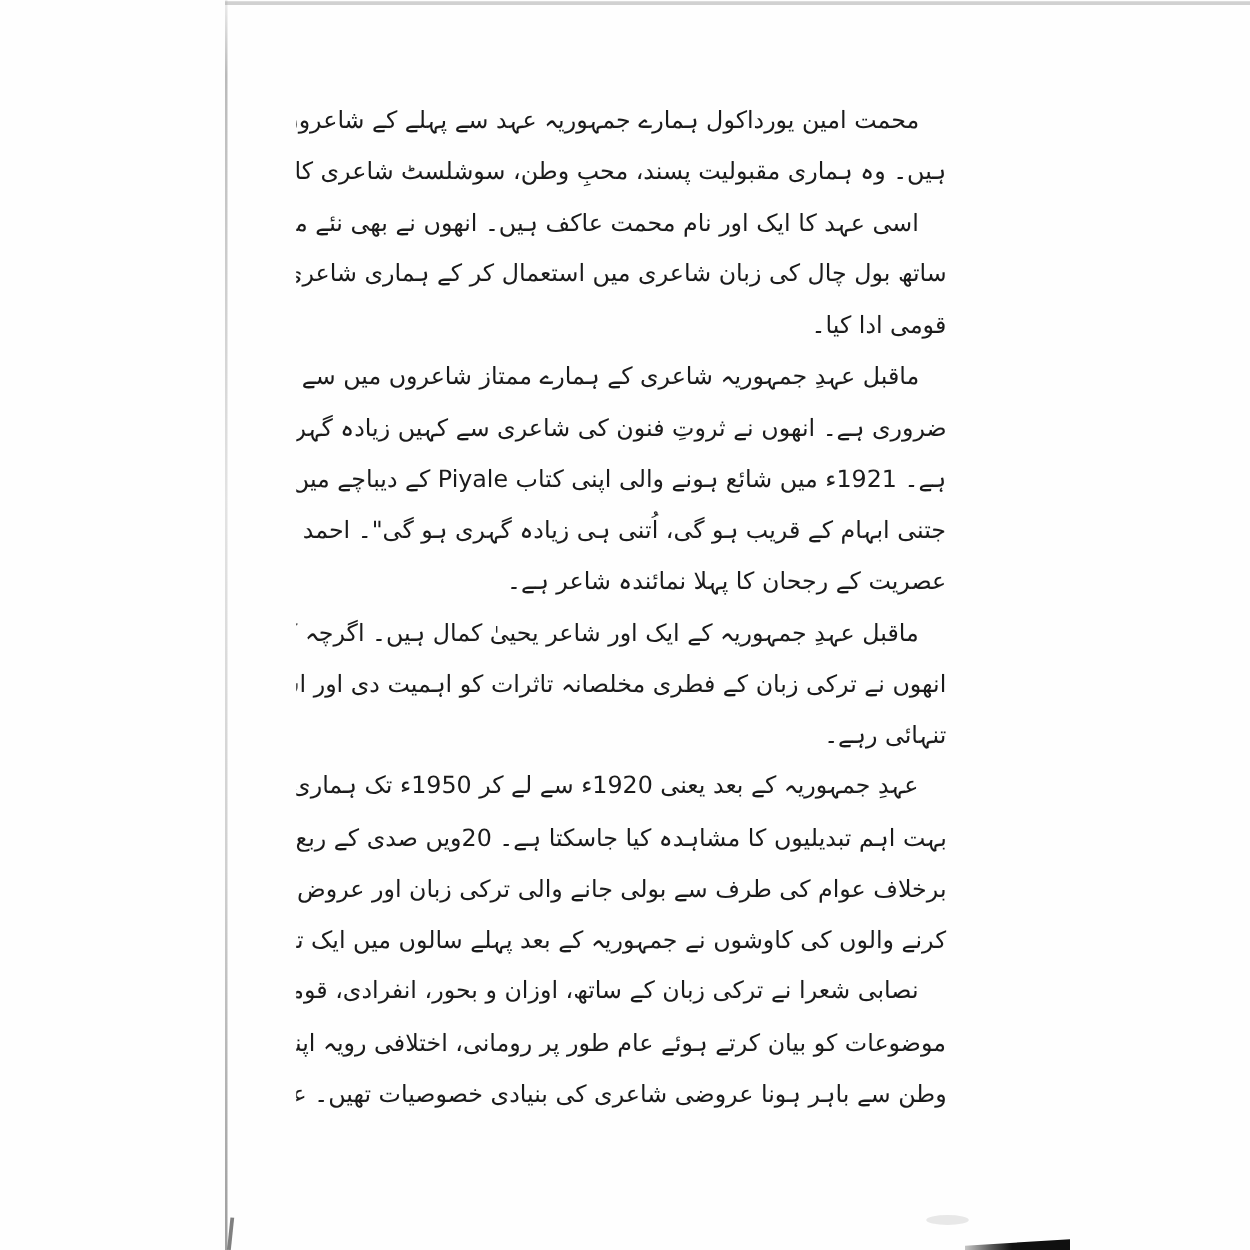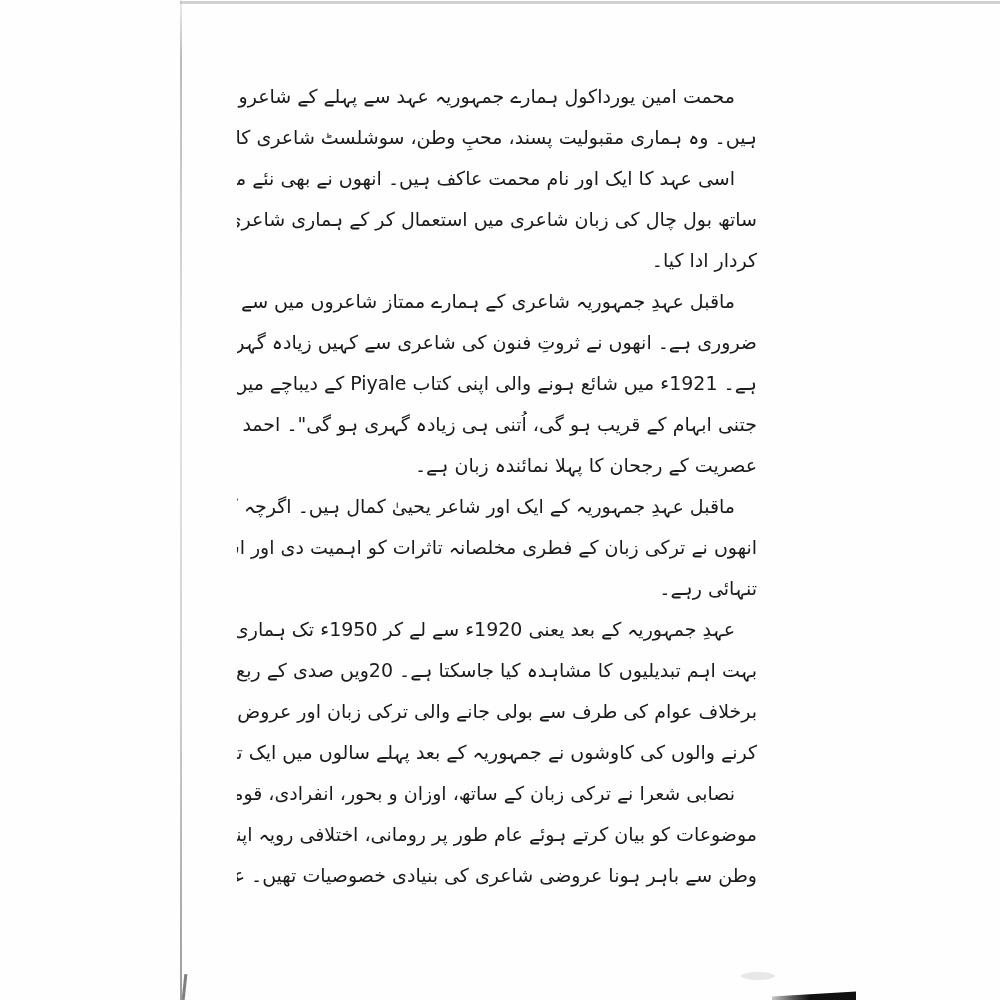--- a/index.html
+++ b/index.html
@@ -82,29 +82,29 @@
   <div class="text-block" dir="rtl">
 
     <section class="para">
       <div class="line first">محمت امین یورداکول ہمارے جمہوریہ عہد سے پہلے کے شاعروں میں سے ایک</div>
       <div class="line">ہیں۔ وہ ہماری مقبولیت پسند، محبِ وطن، سوشلسٹ شاعری کا ایک نمایاں نام ہیں۔</div>
     </section>
 
     <section class="para">
       <div class="line first">اسی عہد کا ایک اور نام محمت عاکف ہیں۔ انھوں نے بھی نئے موضوعات کے</div>
       <div class="line">ساتھ بول چال کی زبان شاعری میں استعمال کر کے ہماری شاعری کو جمہوری بنانے میں اہم</div>
-      <div class="line">کردار ادا کیا۔</div>
+      <div class="line">قومی ادا کیا۔</div>
     </section>
 
     <section class="para">
       <div class="line first">ماقبل عہدِ جمہوریہ شاعری کے ہمارے ممتاز شاعروں میں سے احمد ہاشم کا ذکر کرنا</div>
       <div class="line">ضروری ہے۔ انھوں نے ثروتِ فنون کی شاعری سے کہیں زیادہ گہری اور ذاتی دنیا کی تخلیق کی</div>
       <div class="line">ہے۔ 1921ء میں شائع ہونے والی اپنی کتاب Piyale کے دیباچے میں کہتے ہیں "شاعری</div>
       <div class="line">جتنی ابہام کے قریب ہو گی، اُتنی ہی زیادہ گہری ہو گی"۔ احمد ہاشم ہماری جدید شاعری میں</div>
-      <div class="line">عصریت کے رجحان کا پہلا نمائندہ زبان ہے۔</div>
+      <div class="line">عصریت کے رجحان کا پہلا نمائندہ شاعر ہے۔</div>
     </section>
 
     <section class="para">
       <div class="line first">ماقبل عہدِ جمہوریہ کے ایک اور شاعر یحییٰ کمال ہیں۔ اگرچہ کمال عروضی تھے لیکن</div>
       <div class="line">انھوں نے ترکی زبان کے فطری مخلصانہ تاثرات کو اہمیت دی اور اس میدان میں بہت</div>
       <div class="line">تنہائی رہے۔</div>
     </section>
 
     <section class="para">
       <div class="line first">عہدِ جمہوریہ کے بعد یعنی 1920ء سے لے کر 1950ء تک ہماری شاعری میں</div>

